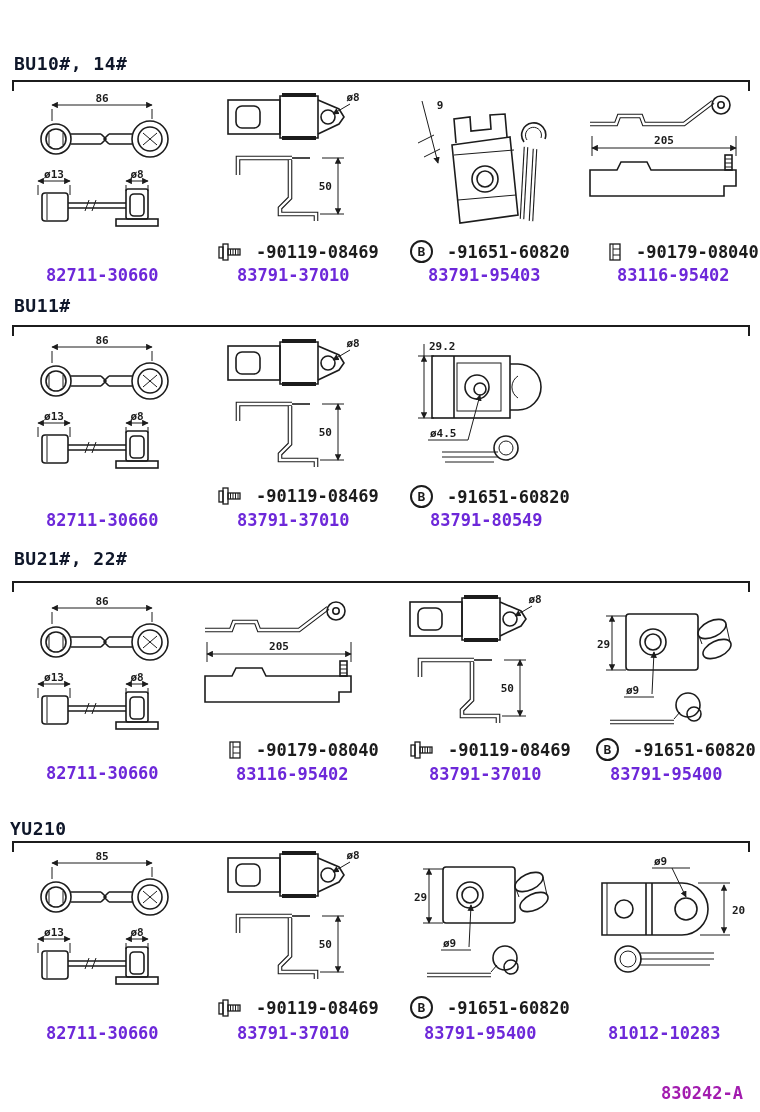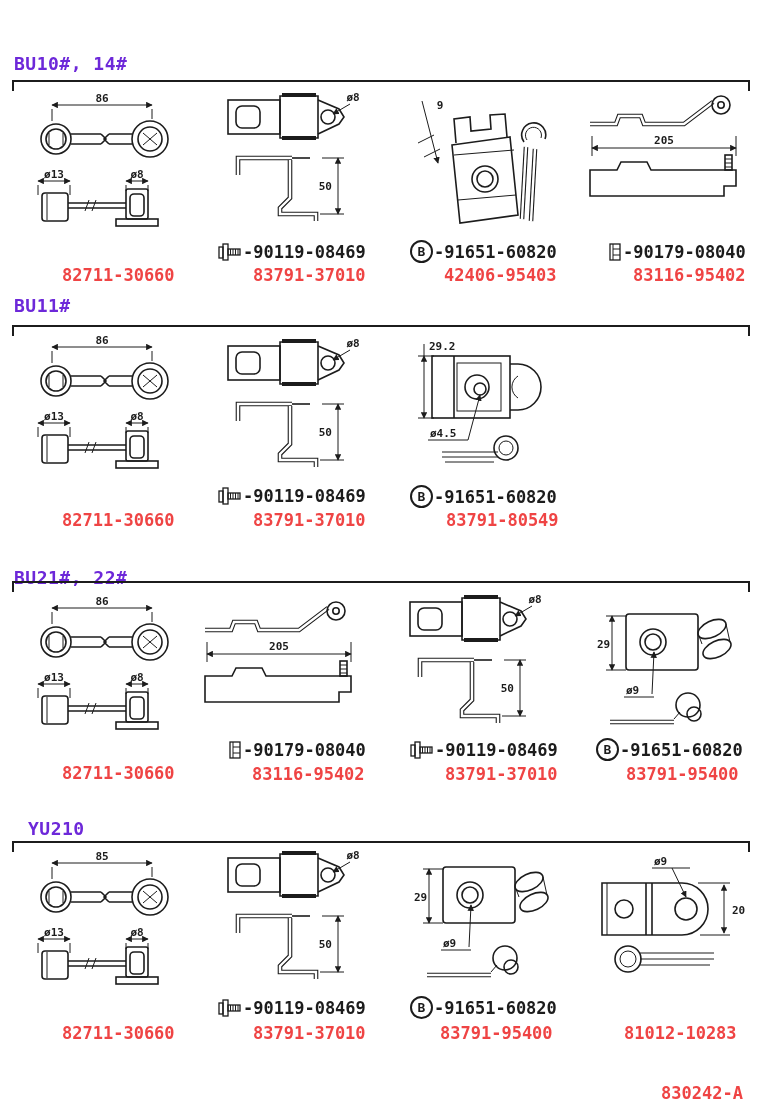--- a/index.html
+++ b/index.html
@@ -1,37 +1,37 @@
 <!DOCTYPE html>
 <html><head>
 <meta charset="utf-8">
 <style>
   html,body{margin:0;padding:0;background:#e8e8e8;}
   .stage{position:relative;width:760px;height:1112px;background:#ffffff;overflow:hidden;
          font-family:"DejaVu Sans Mono","Liberation Mono",monospace;color:#1c1c1c;}
   .stitle{position:absolute;font:bold 18px "DejaVu Sans Mono","Liberation Mono",monospace;
-          color:#6d28d9;letter-spacing:.5px;white-space:pre;}
+          color:#0f172a;letter-spacing:.5px;white-space:pre;}
   .rule{position:absolute;left:12px;width:734px;height:9px;
         border-top:2px solid #1c1c1c;border-left:2px solid #1c1c1c;border-right:2px solid #1c1c1c;}
   .fig{position:absolute;overflow:visible;}
   .pn{position:absolute;font:bold 17px "DejaVu Sans Mono","Liberation Mono",monospace;
-      color:#ef4444;white-space:pre;margin-left:16px;}
-  .pnrow{position:absolute;display:flex;align-items:center;gap:1px;
+      color:#6d28d9;white-space:pre;}
+  .pnrow{position:absolute;display:flex;align-items:center;gap:14px;
          font:bold 17px "DejaVu Sans Mono","Liberation Mono",monospace;color:#1c1c1c;white-space:pre;}
   .bc{display:inline-flex;align-items:center;justify-content:center;flex:none;
       width:19px;height:19px;border:2px solid #1c1c1c;border-radius:50%;
       font:bold 13px "DejaVu Sans Mono","Liberation Mono",monospace;}
   .icon{flex:none;}
   .dim{font:bold 11px "DejaVu Sans Mono","Liberation Mono",monospace;fill:#1c1c1c;}
   .ol{stroke:#1c1c1c;stroke-width:1.6;fill:none;}
   .ol2{stroke:#1c1c1c;stroke-width:1.3;fill:none;}
   .dl{stroke:#1c1c1c;stroke-width:1;fill:none;}
   .sb{stroke:#1c1c1c;stroke-width:4.6;fill:none;}
   .sw{stroke:#ffffff;stroke-width:2.4;fill:none;}
-  .foot{position:absolute;font:bold 17px "DejaVu Sans Mono","Liberation Mono",monospace;color:#ef4444;}
+  .foot{position:absolute;font:bold 17px "DejaVu Sans Mono","Liberation Mono",monospace;color:#a21caf;}
 </style>
 </head>
 <body>
 
 <svg style="position:absolute;width:0;height:0;" aria-hidden="true">
   <defs>
     <marker id="arr" viewBox="0 0 10 10" refX="9" refY="5" markerWidth="6.5" markerHeight="6.5" orient="auto-start-reverse">
       <path d="M0,0 L10,5 L0,10 Z" fill="#1c1c1c"></path>
     </marker>
 
@@ -211,21 +211,21 @@
     <span class="pn" style="left:237px;top:265px">83791-37010</span>
 
     <svg class="fig" style="left:412px;top:95px" width="136" height="132" viewBox="0 0 136 132">
       <use href="#sym-c95403"></use>
       <text class="dim" text-anchor="middle" x="28" y="14">9</text>
     </svg>
     <div class="pnrow" style="left:410px;top:240px">
       <span class="bc">B</span>
       <span>-91651-60820</span>
     </div>
-    <span class="pn" style="left:428px;top:265px">42406-95403</span>
+    <span class="pn" style="left:428px;top:265px">83791-95403</span>
 
     <svg class="fig" style="left:588px;top:92px" width="160" height="112" viewBox="0 0 160 112">
       <use href="#sym-b95402"></use>
       <text class="dim" text-anchor="middle" x="76" y="52">205</text>
     </svg>
     <div class="pnrow" style="left:608px;top:242px">
       <svg class="icon" width="14" height="20" viewBox="0 0 14 20">
           <use href="#sym-nut"></use>
         </svg>
       <span>-90179-08040</span>
@@ -264,21 +264,21 @@
       <text class="dim" text-anchor="start" x="16" y="101">ø4.5</text>
     </svg>
     <div class="pnrow" style="left:410px;top:485px">
       <span class="bc">B</span>
       <span>-91651-60820</span>
     </div>
     <span class="pn" style="left:430px;top:510px">83791-80549</span>
   </div>
 
   <div>
-    <div class="stitle" style="left:14px;top:567px">BU21#, 22#</div>
+    <div class="stitle" style="left:14px;top:548px">BU21#, 22#</div>
     <div class="rule" style="top:581px"></div>
 
     <svg class="fig" style="left:30px;top:596px" width="165" height="140" viewBox="0 0 165 140">
       <use href="#sym-protector"></use>
       <text class="dim" text-anchor="middle" x="72" y="9">86</text>
       <text class="dim" text-anchor="middle" x="24" y="85">ø13</text>
       <text class="dim" text-anchor="middle" x="107" y="85">ø8</text>
     </svg>
     <span class="pn" style="left:46px;top:763px">82711-30660</span>
 
@@ -313,21 +313,21 @@
       <text class="dim" text-anchor="start" x="30" y="94">ø9</text>
     </svg>
     <div class="pnrow" style="left:596px;top:738px">
       <span class="bc">B</span>
       <span>-91651-60820</span>
     </div>
     <span class="pn" style="left:610px;top:764px">83791-95400</span>
   </div>
 
   <div>
-    <div class="stitle" style="left:28px;top:818px">YU210</div>
+    <div class="stitle" style="left:10px;top:818px">YU210</div>
     <div class="rule" style="top:841px"></div>
 
     <svg class="fig" style="left:30px;top:851px" width="165" height="140" viewBox="0 0 165 140">
       <use href="#sym-protector"></use>
       <text class="dim" text-anchor="middle" x="72" y="9">85</text>
       <text class="dim" text-anchor="middle" x="24" y="85">ø13</text>
       <text class="dim" text-anchor="middle" x="107" y="85">ø8</text>
     </svg>
     <span class="pn" style="left:46px;top:1023px">82711-30660</span>
 

